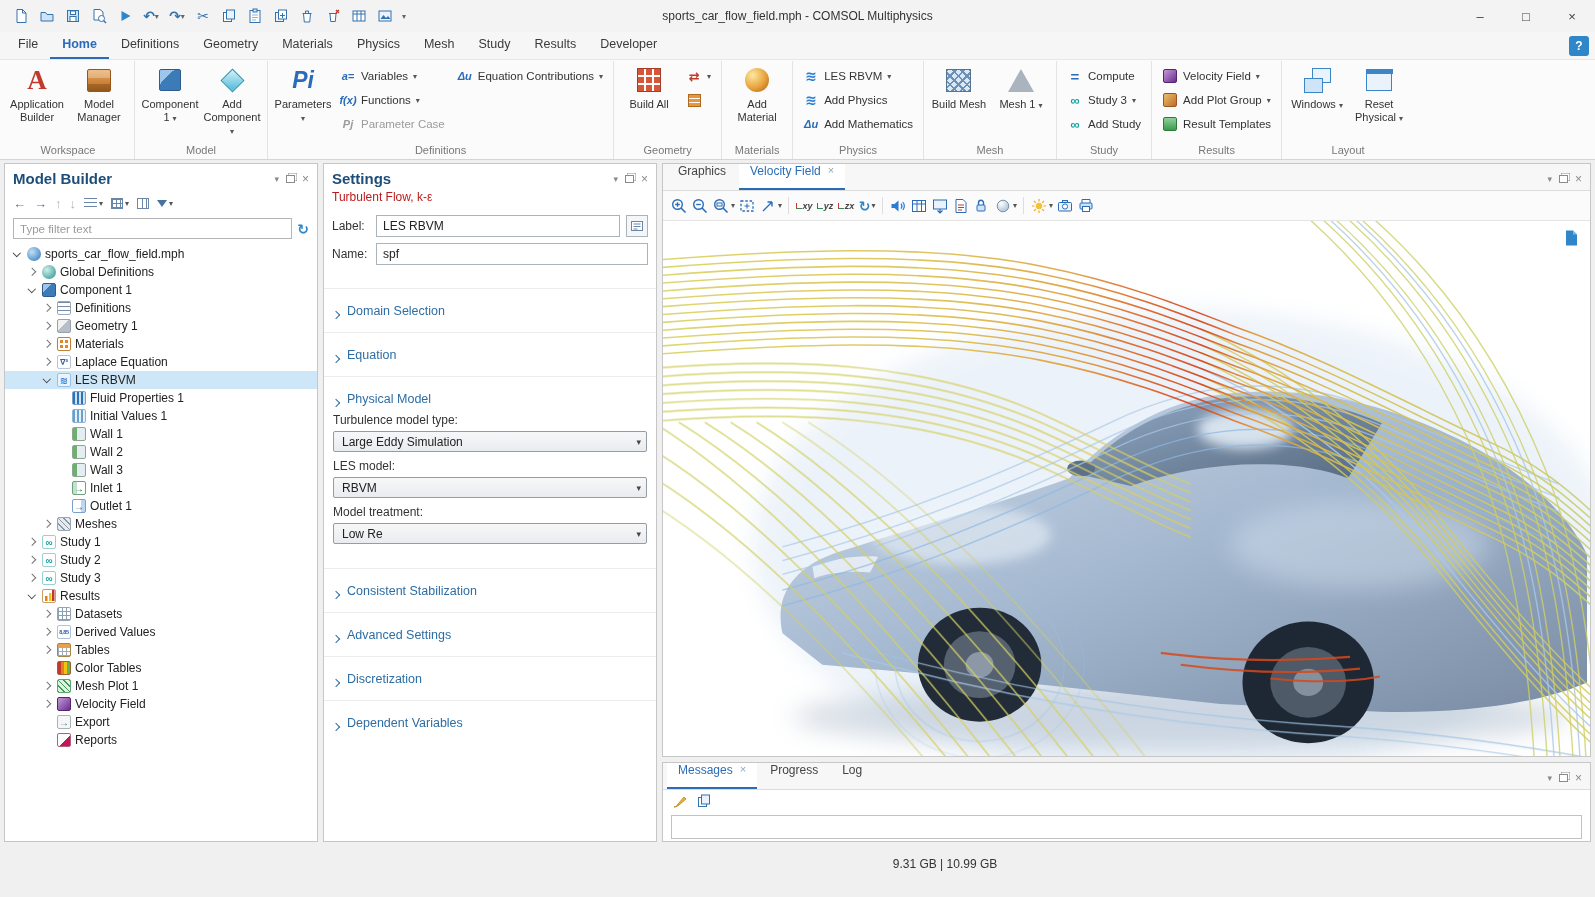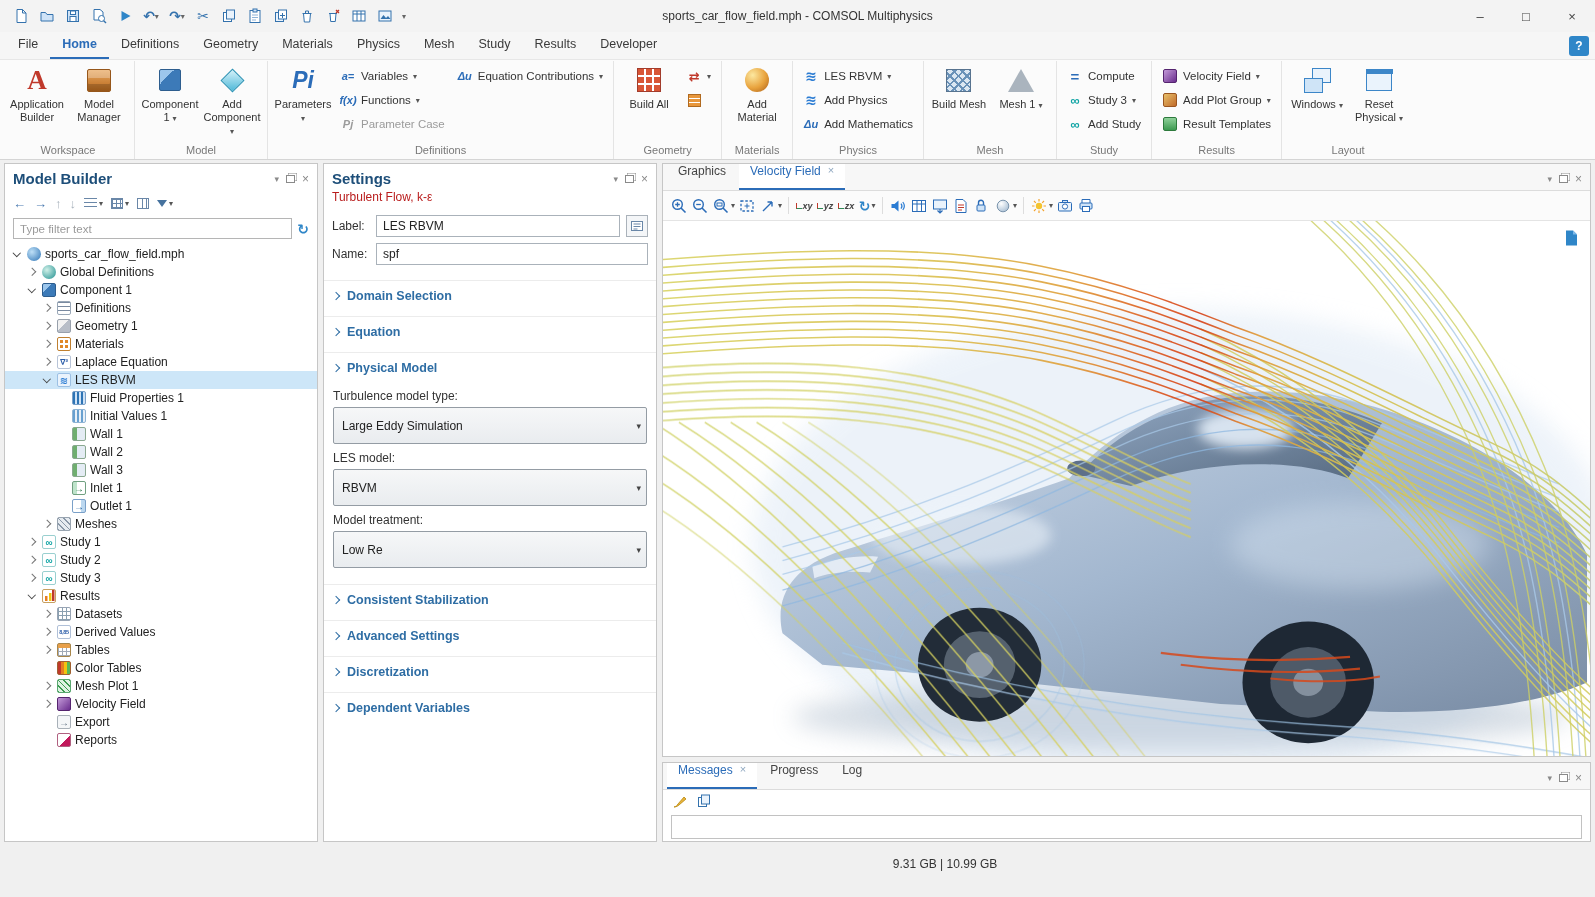--- a/index.html
+++ b/index.html
@@ -121,27 +121,27 @@
   .ic-export{color:#607080;background:#f4f6f8;border:1px solid #a8b0b8;font-size:10px}
   .ic-reports{background:linear-gradient(135deg,#fff 55%,#c2185b 55%);border:1px solid #b06080}
 
   
   .settings{width:334px;flex:none}
   .psub{padding:0 8px 8px;color:#b91c1c;font-size:12px}
   .frow{display:flex;align-items:center;gap:6px;padding:3px 8px}
   .frow .fl{width:38px;font-size:12px;color:#333;flex:none}
   .frow input{flex:1;height:22px;border:1px solid #aab2ba;padding:0 6px;font-size:12px;color:#222;font-family:inherit;background:#fff}
   .renbtn{width:22px;height:22px;border:1px solid #aab2ba;background:#f4f6f8;display:flex;align-items:center;justify-content:center;flex:none}
-  .sec{display:flex;align-items:center;gap:8px;height:30px;padding:0 9px;border-top:1px solid #ececec;color:#2e6da4;font-weight:bold;font-size:12.5px;margin-top:6px}
+  .sec{display:flex;align-items:flex-end;gap:8px;height:30px;padding:0 9px;border-top:1px solid #ececec;color:#2e6da4;font-weight:normal;font-size:12.5px;margin-top:14px}
   .sch{width:6px;height:6px;border-right:1.7px solid #2e6da4;border-bottom:1.7px solid #2e6da4;flex:none}
   .sch.r{transform:rotate(-45deg)}
   .sch.d{transform:rotate(45deg);margin-top:-2px}
   .secbody{padding:0 9px 10px}
   .fcap{font-size:12px;color:#333;margin:7px 0 4px}
-  .fcombo{display:flex;align-items:center;justify-content:space-between;height:37px;border:1px solid #949ca4;background:linear-gradient(#f6f7f8,#e9ecef);border-radius:2px;padding:0 5px 0 8px;font-size:12px;color:#222}
+  .fcombo{display:flex;align-items:center;justify-content:space-between;height:21px;border:1px solid #949ca4;background:linear-gradient(#f6f7f8,#e9ecef);border-radius:2px;padding:0 5px 0 8px;font-size:12px;color:#222}
   .fcombo .cbtn{font-size:9px;color:#444;padding-left:8px}
 
   
   .rightcol{flex:1;display:flex;flex-direction:column;gap:5px;min-width:0}
   .gpanel{flex:1}
   .tabbar{display:flex;align-items:flex-end;background:#f7f7f7;border-bottom:1px solid #dcdcdc;height:27px;padding:0 4px;gap:2px;flex:none}
   .tab{display:flex;align-items:flex-start;gap:7px;padding:0 11px;height:26px;font-size:12px;color:#444;border-bottom:2px solid transparent}
   .tab.active{color:#2b6cb8;border-bottom-color:#2b6cb8;background:#fff}
   .tab .x{color:#8fa8c0;font-size:11px}
   .tabbar .hicons{margin-left:auto;padding-right:4px;padding-bottom:6px}

